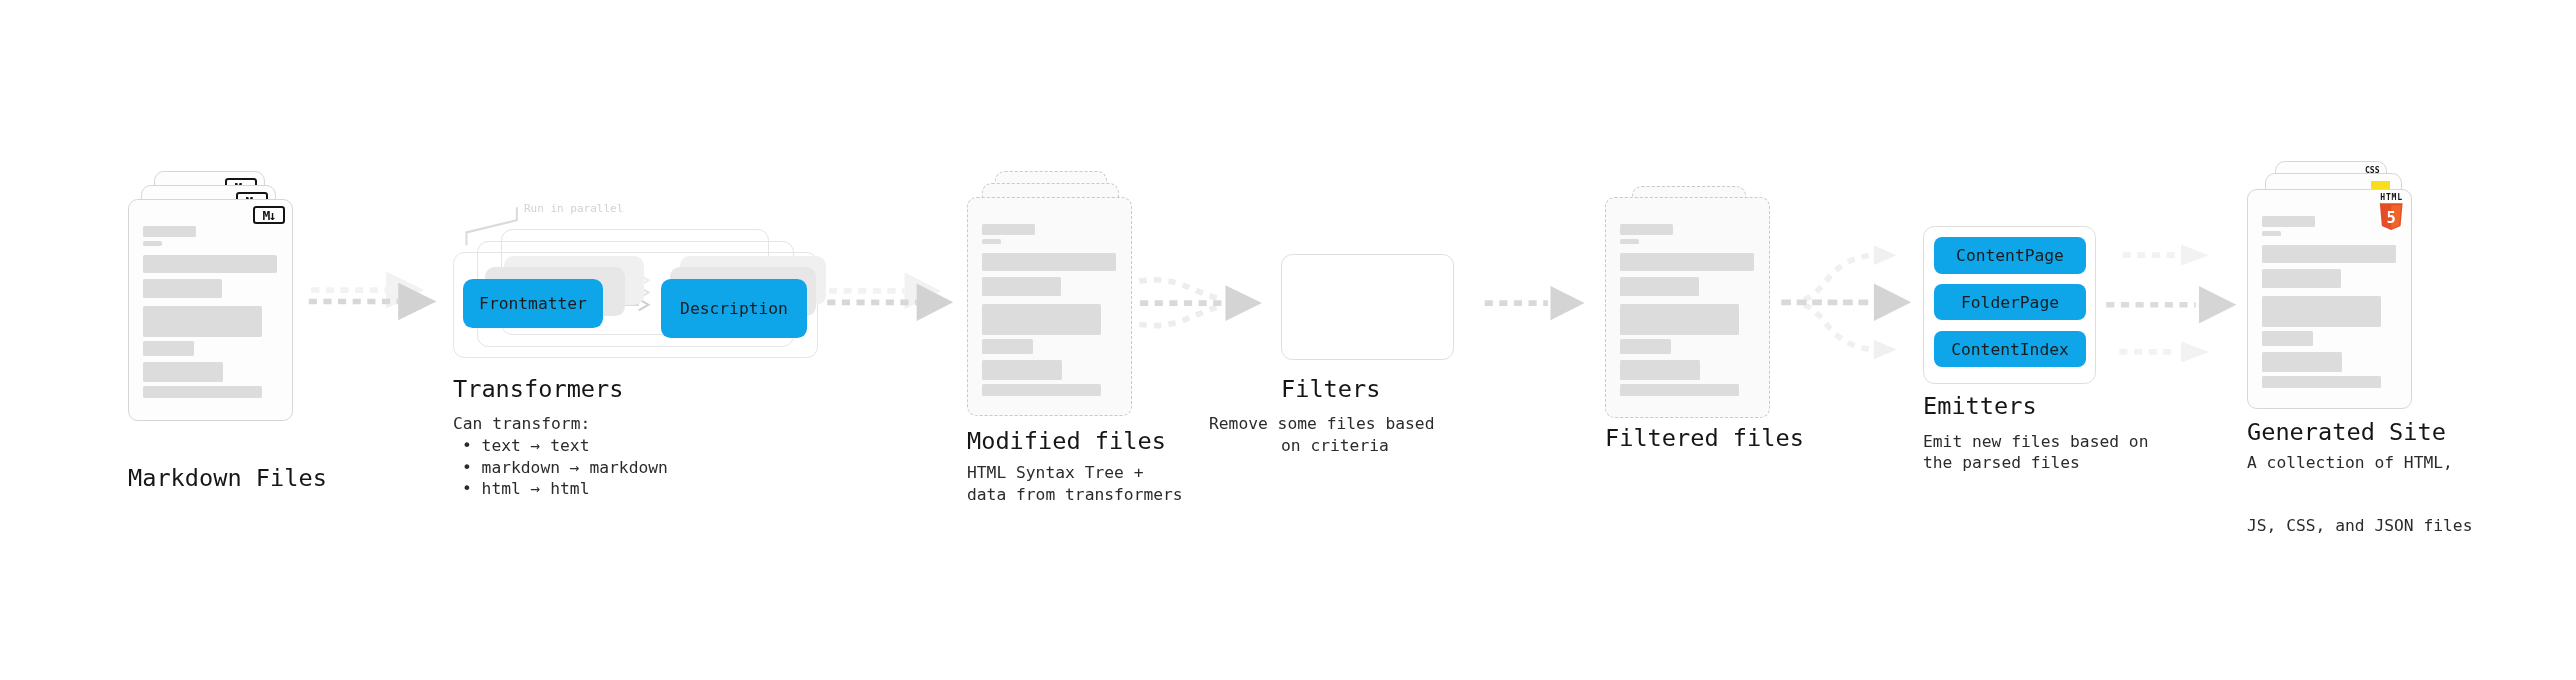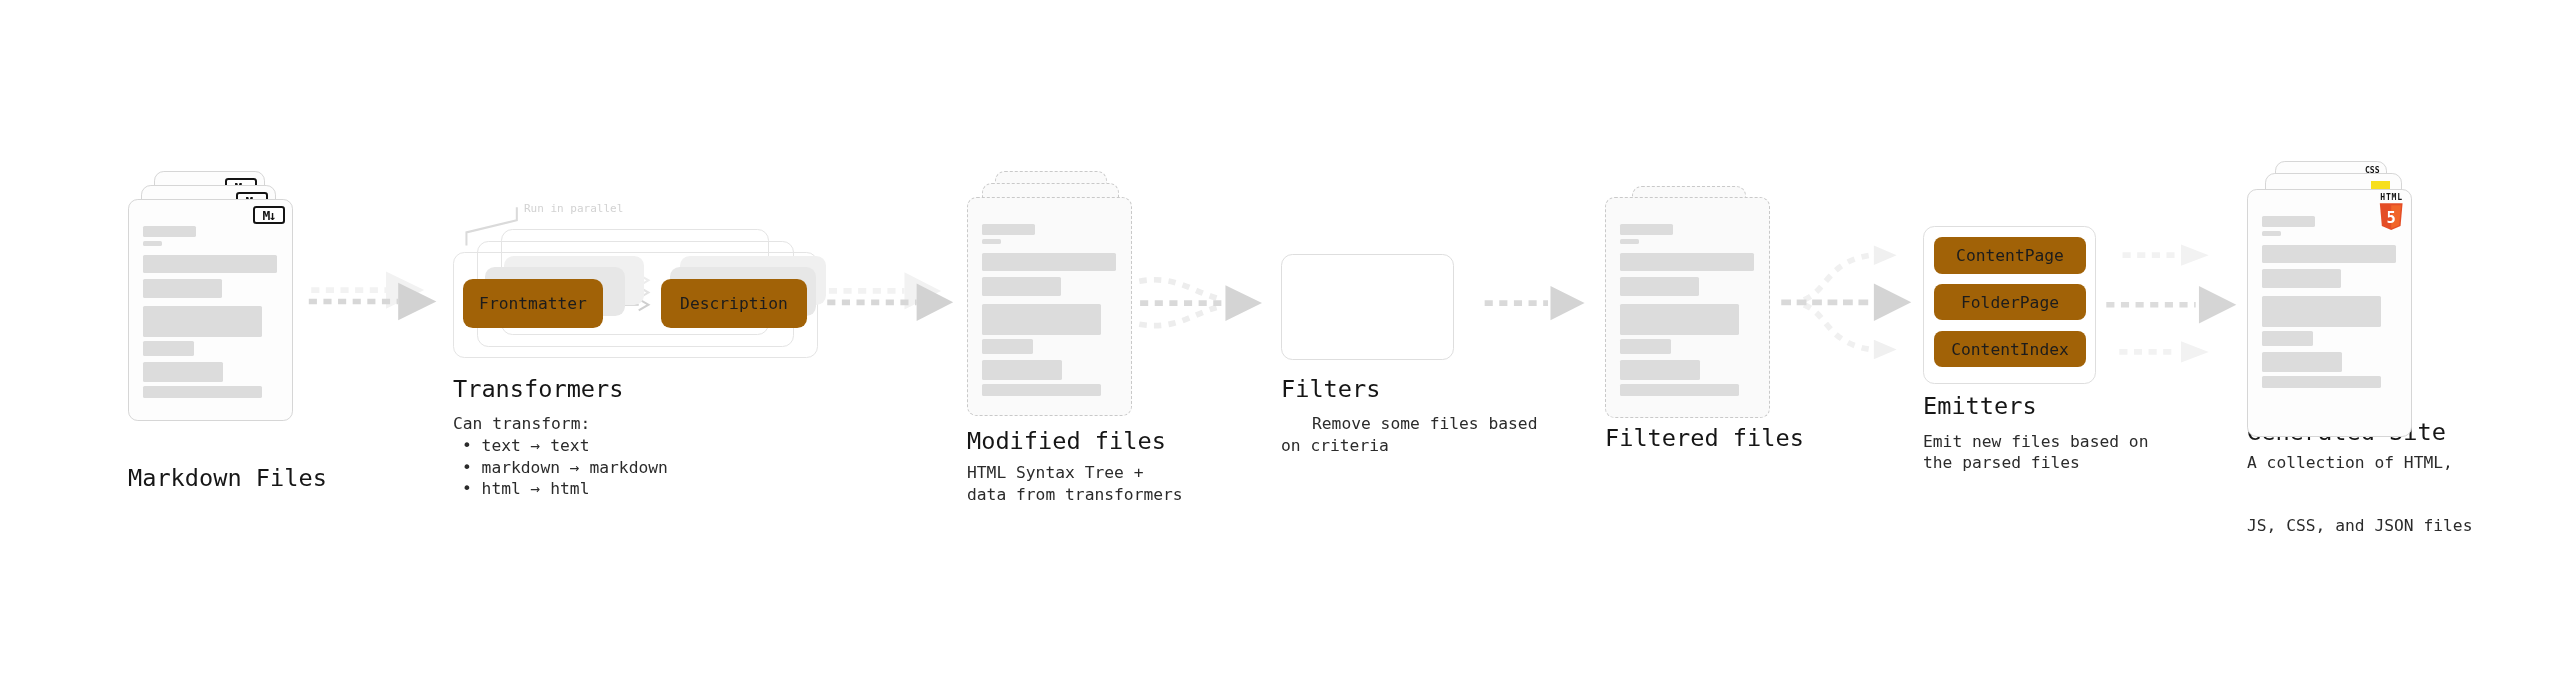--- a/index.html
+++ b/index.html
@@ -24,21 +24,21 @@
   .md-badge{position:absolute;top:5.7px;right:7.3px;width:32px;height:18px;border:2px solid #141414;border-radius:3.3px;
     background:#fff;color:#141414;font-weight:bold;font-size:13px;line-height:16.3px;text-align:center;letter-spacing:-1.6px;box-sizing:border-box;}
   .css-badge{position:absolute;top:3.3px;right:4.9px;font-size:8.1px;font-weight:bold;color:#141414;
     border-bottom:2.4px solid #2965f1;padding:0 1.6px 0.8px 1.6px;letter-spacing:0;}
   .js-badge{position:absolute;top:6.5px;right:10.6px;width:19.5px;height:8.1px;background:#f7df1e;}
   .html5-logo{position:absolute;top:3.3px;right:4.9px;width:29px;text-align:center;}
   .html5-logo .word{font-size:8.1px;font-weight:bold;color:#141414;letter-spacing:0.8px;line-height:9px;}
   
   .gbox{position:absolute;border:1.6px solid #e4e4e4;border-radius:11.4px;background:transparent;box-sizing:border-box;}
   .gbox.filled{background:#ffffff;}
-  .node{position:absolute;background:#a16207;border-radius:9.8px;display:flex;align-items:center;justify-content:center;
+  .node{position:absolute;background:#0ea5e9;border-radius:9.8px;display:flex;align-items:center;justify-content:center;
     font-size:16.3px;color:#1c1c1c;box-sizing:border-box;}
   .node.ghost1{background:#e7e7e7;}
   .node.ghost2{background:#f0f0f0;}
   
   .stage-title{position:absolute;font-size:23.6px;font-weight:500;color:#161616;white-space:nowrap;}
   .stage-desc{position:absolute;font-size:16.3px;color:#2b2b2b;white-space:nowrap;}
   .note{position:absolute;font-size:11px;color:#d2d2d2;white-space:nowrap;}
 </style>
 </head>
 <body>
@@ -132,21 +132,21 @@
     <div class="note" style="left:524px;top:202px;">Run in parallel</div>
     <div class="gbox" style="left:501px;top:229px;width:268px;height:106px;"></div>
     <div class="gbox" style="left:477px;top:241px;width:317px;height:106px;"></div>
     <div class="gbox" style="left:453px;top:252px;width:365px;height:106px;"></div>
 
     <div class="node ghost2" style="left:504px;top:256px;width:140px;height:49px;"></div>
     <div class="node ghost1" style="left:485px;top:267px;width:140px;height:49px;"></div>
     <div class="node ghost2" style="left:680px;top:256px;width:146px;height:49px;"></div>
     <div class="node ghost1" style="left:670px;top:267px;width:146px;height:49px;"></div>
     <div class="node" style="left:463px;top:279px;width:140px;height:49px;">Frontmatter</div>
-    <div class="node" style="left:661px;top:279px;width:146px;height:49px;">Description</div>
+    <div class="node" style="left:661px;top:279px;width:146px;height:59px;">Description</div>
 
     <div class="stage-title" style="left:453px;top:375px;">Transformers</div>
     <div class="stage-desc" style="left:453px;top:414px;">Can transform:</div>
     <div class="stage-desc" style="left:462px;top:436px;">• text → text</div>
     <div class="stage-desc" style="left:462px;top:458px;">• markdown → markdown</div>
     <div class="stage-desc" style="left:462px;top:479px;">• html → html</div>
   </div>
 
   <div class="stage">
     <div class="filecard dashed" style="left:995px;top:171px;width:112px;height:221px;z-index:1"></div>
@@ -162,21 +162,21 @@
       <div class="bar b8"></div>
     </div>
     <div class="stage-title" style="left:967px;top:427px;">Modified files</div>
     <div class="stage-desc" style="left:967px;top:463px;">HTML Syntax Tree +</div>
     <div class="stage-desc" style="left:967px;top:485px;">data from transformers</div>
   </div>
 
   <div class="stage">
     <div class="gbox filled" style="left:1281px;top:254px;width:173px;height:106px;border-color:#dedede;"></div>
     <div class="stage-title" style="left:1281px;top:375px;">Filters</div>
-    <div class="stage-desc" style="left:1312px;top:414px;">Remove some files based</div>
+    <div class="stage-desc" style="left:1209px;top:414px;">Remove some files based</div>
     <div class="stage-desc" style="left:1281px;top:436px;">on criteria</div>
   </div>
 
   <div class="stage">
     <div class="filecard dashed" style="left:1632px;top:186px;width:114px;height:221px;z-index:1"></div>
     <div class="filecard dashed" style="left:1605px;top:197px;width:165px;height:221px;z-index:2">
       <div class="bar b1"></div>
       <div class="bar b2"></div>
       <div class="bar b3"></div>
       <div class="bar b4"></div>
@@ -198,21 +198,21 @@
     <div class="stage-desc" style="left:1923px;top:453px;">the parsed files</div>
   </div>
 
   <div class="stage">
     <div class="filecard" style="left:2275px;top:161px;width:112px;height:221px;z-index:1">
       <div class="css-badge">CSS</div>
     </div>
     <div class="filecard" style="left:2265px;top:173px;width:137px;height:221px;z-index:2">
       <div class="js-badge"></div>
     </div>
-    <div class="filecard" style="left:2247px;top:189px;width:165px;height:248px;z-index:3">
+    <div class="filecard" style="left:2247px;top:189px;width:165px;height:220px;z-index:3">
       <div class="html5-logo">
         <div class="word">HTML</div>
         <svg width="24.4" height="28" viewBox="0 0 30 34" style="display:block;margin:0.8px auto 0;">
           <path d="M1,0 H29 L26.5,28 L15,33 L3.5,28 Z" fill="#e44d26"></path>
           <path d="M15,2.5 V31.2 L24.8,27 L27,2.5 Z" fill="#f16529"></path>
           <text x="15" y="24.5" text-anchor="middle" font-size="19" font-weight="bold" fill="#ffffff" font-family="DejaVu Sans Mono, Liberation Mono, monospace">5</text>
         </svg>
       </div>
       <div class="bar b1"></div>
       <div class="bar b2"></div>

